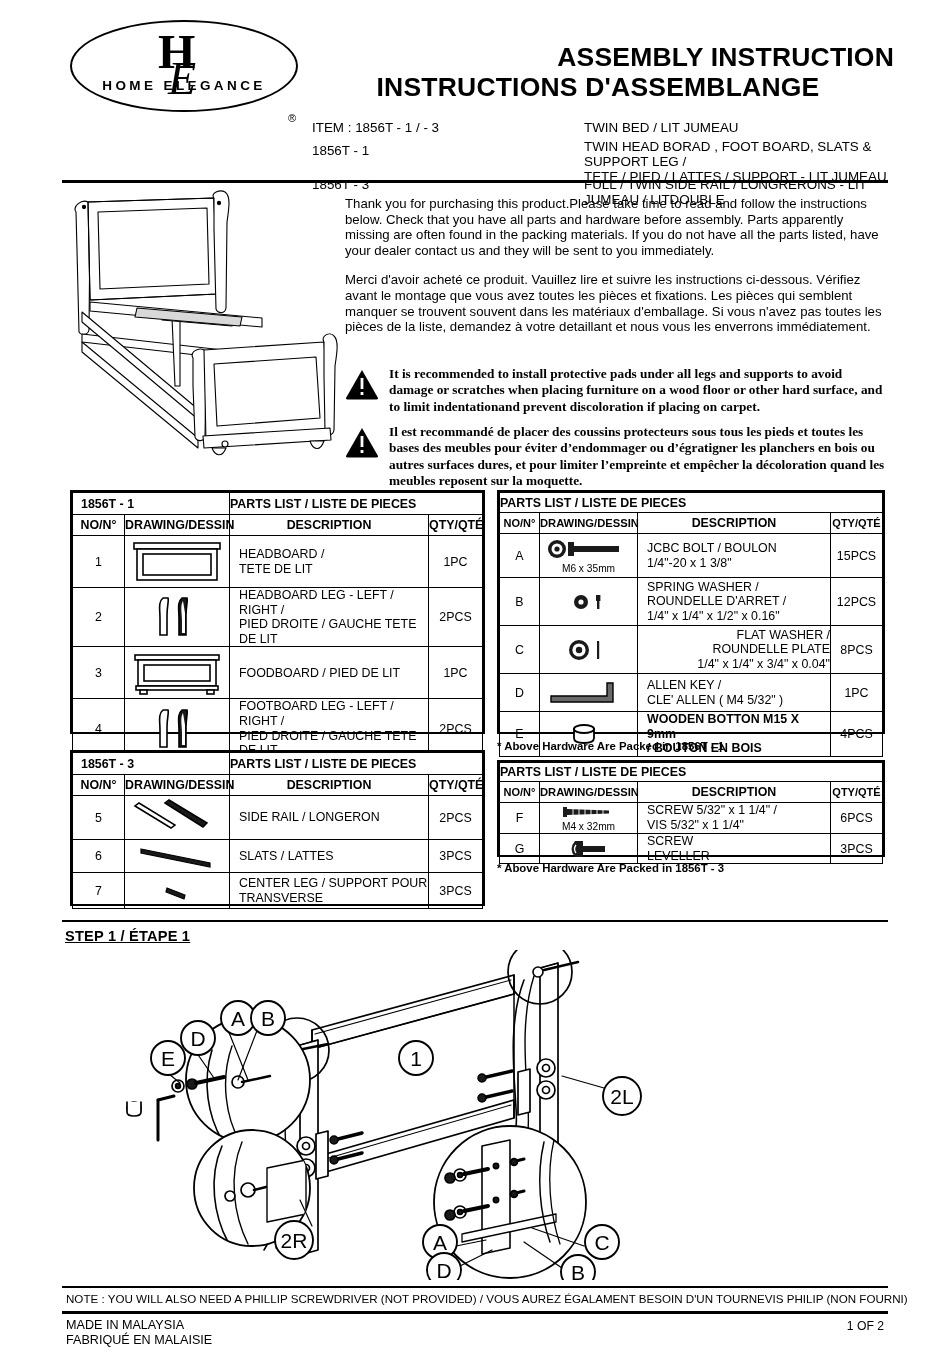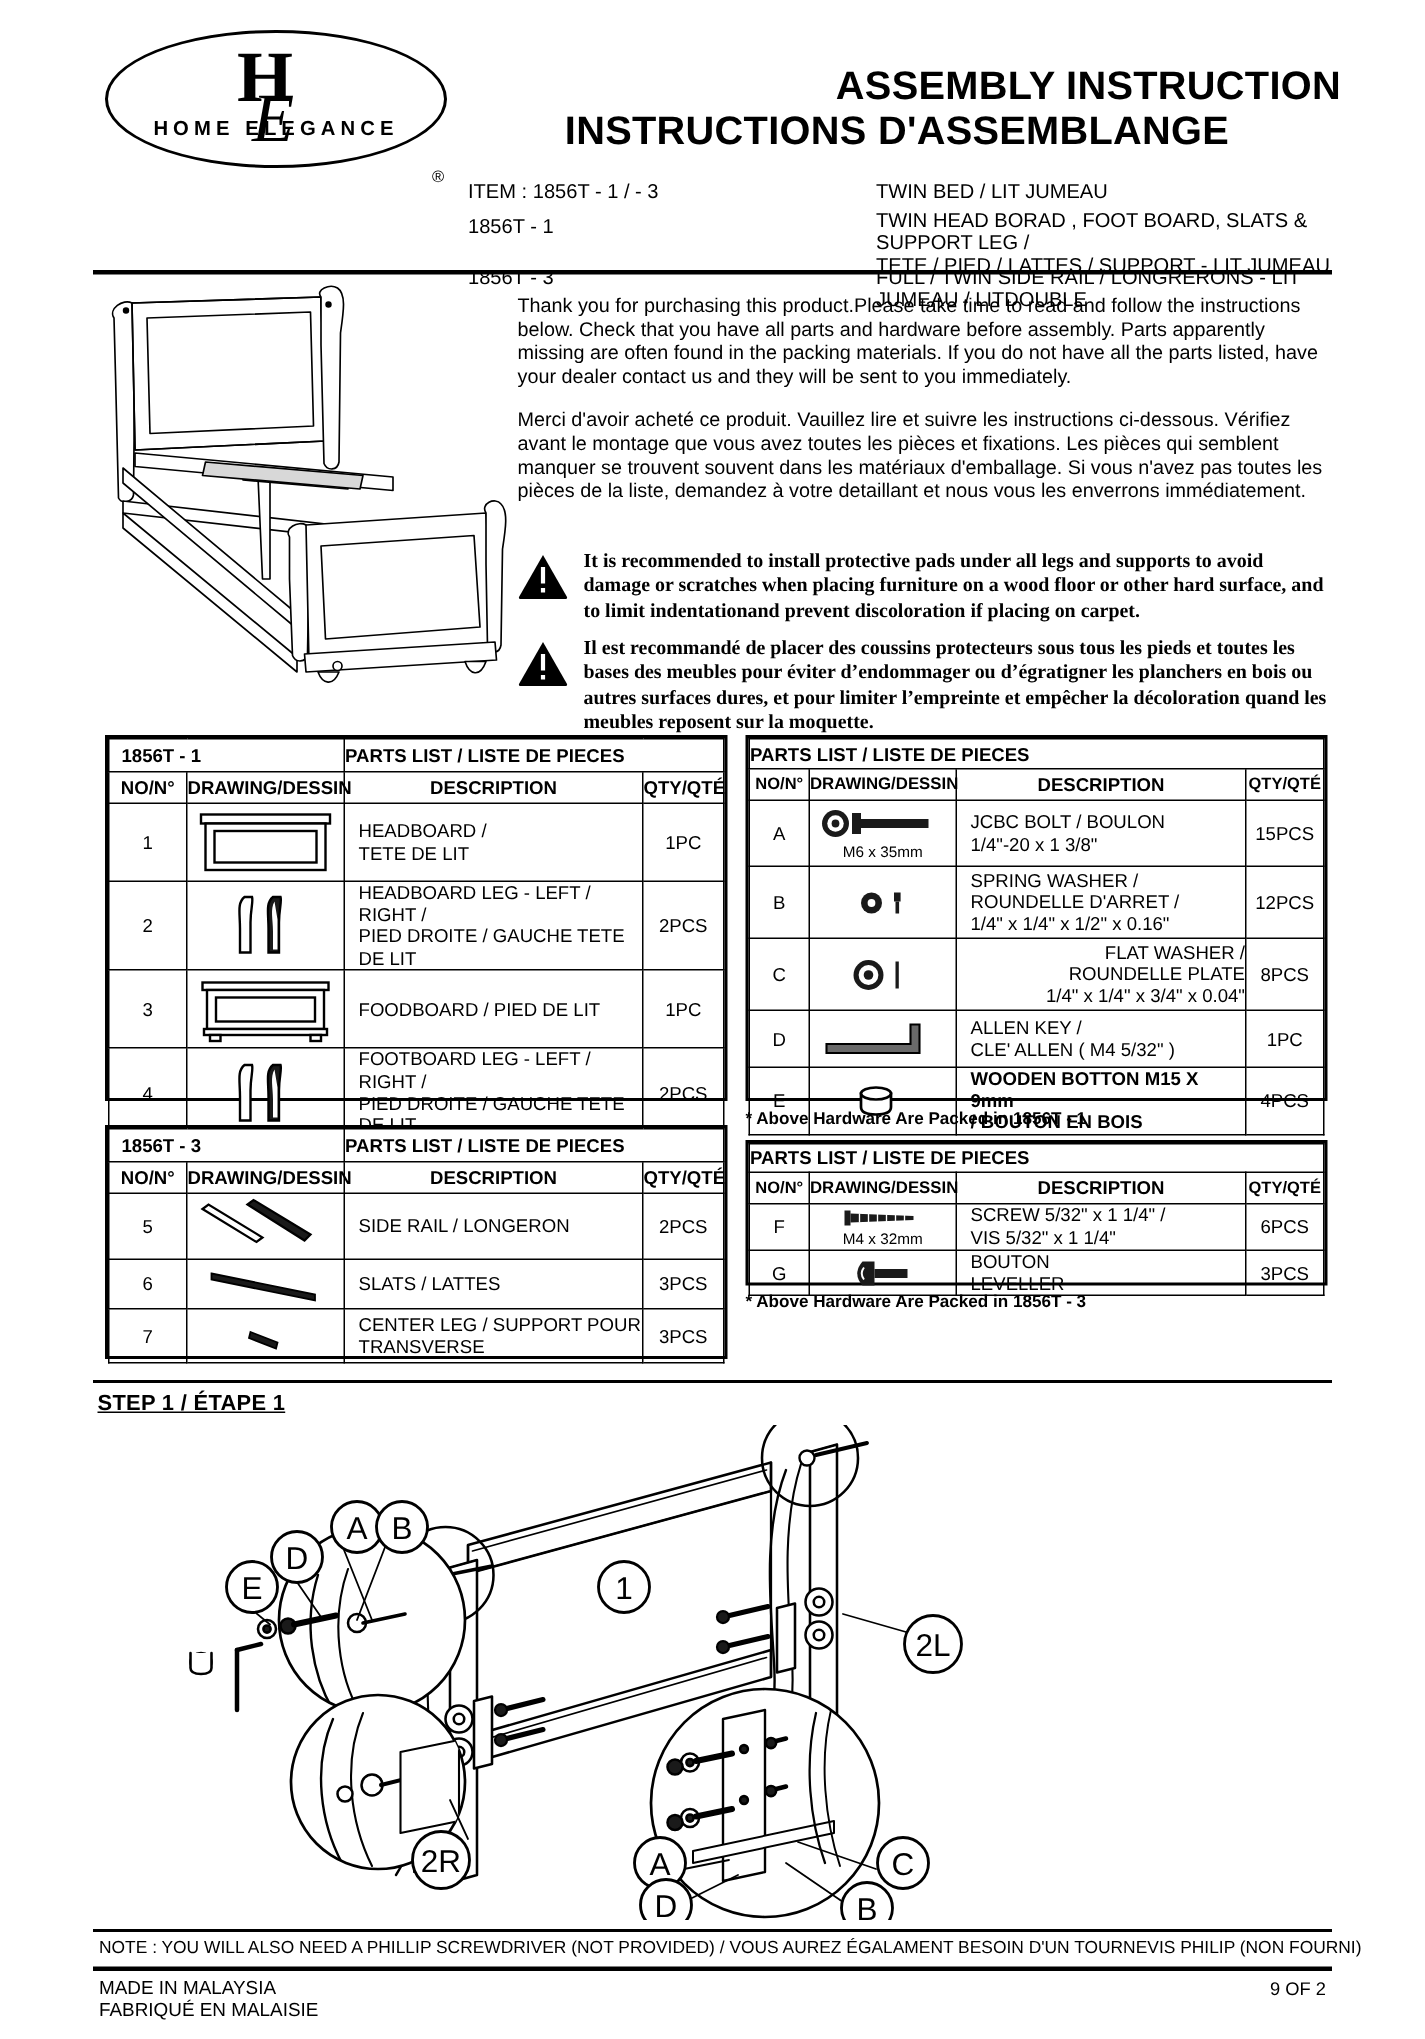--- a/index.html
+++ b/index.html
@@ -461,21 +461,21 @@
 
       <tr style="height:28px;">
         <td class="cno">G</td>
         <td class="cdraw">
           <svg viewBox="0 0 92 20" width="92" height="20" style="margin:0 auto;">
             <path d="M32 2 Q25 10 32 18 L40 18 L40 2 Z" fill="#1a1a1a"></path>
             <rect x="40" y="7" width="22" height="6" fill="#1a1a1a"></rect>
             <path d="M33 6 Q30 10 33 14" fill="none" stroke="#fff" stroke-width="1.3"></path>
           </svg>
         </td>
-        <td class="cdesc" style="white-space:pre-line;">BOUTON
+        <td class="cdesc" style="white-space:pre-line;">SCREW
 LEVELLER</td>
         <td class="cqty">3PCS</td>
       </tr>
     </tbody>
       </table>
   </div>
 
   <div class="note-star" style="left:497px;top:862px;">* Above Hardware Are Packed in 1856T - 3</div>
 
   <div class="rule-thick" style="top:920px;height:2px;"></div>
@@ -654,15 +654,15 @@
     </svg>
   </div>
 
   <div class="rule-thick" style="top:1286px;height:2px;"></div>
   <div class="note" style="top:1292px;">NOTE : YOU WILL ALSO NEED A PHILLIP SCREWDRIVER (NOT PROVIDED) / VOUS AUREZ ÉGALAMENT BESOIN D'UN TOURNEVIS PHILIP (NON FOURNI)</div>
   <div class="rule-thick" style="top:1311px;height:3px;"></div>
   <div class="made" style="top:1318px;">
     <span>MADE IN MALAYSIA</span><br>
     <span>FABRIQUÉ EN MALAISIE</span>
   </div>
-  <div class="pageno" style="top:1319px;">9 OF 2</div>
+  <div class="pageno" style="top:1319px;">1 OF 2</div>
 
 </div>
 
 </body></html>

